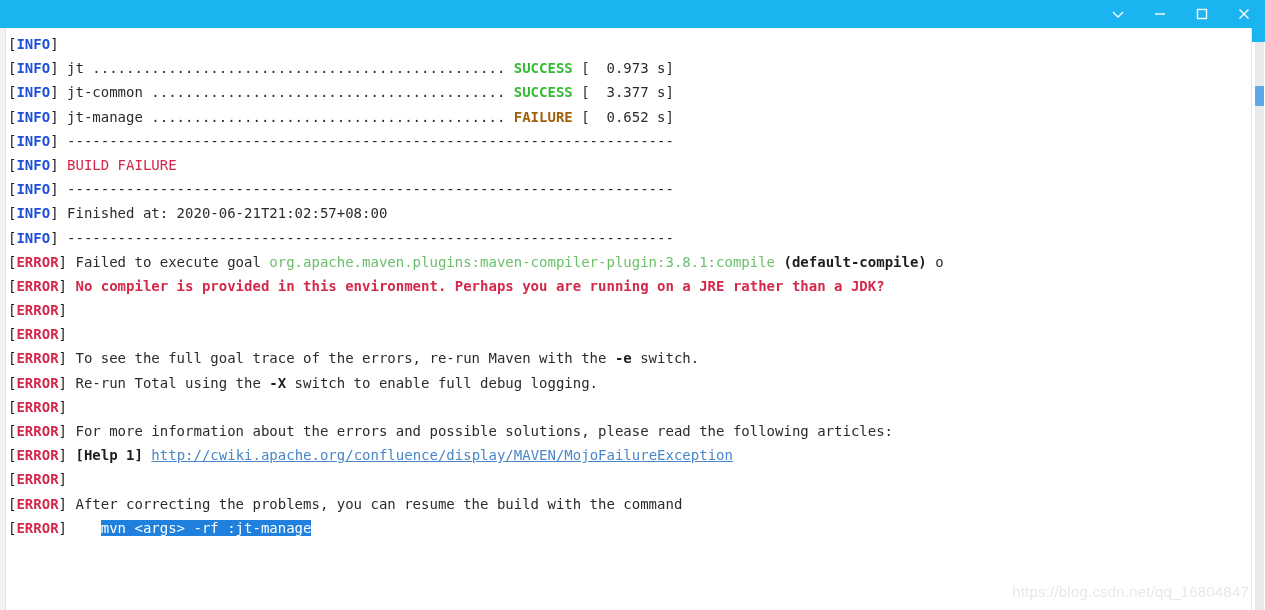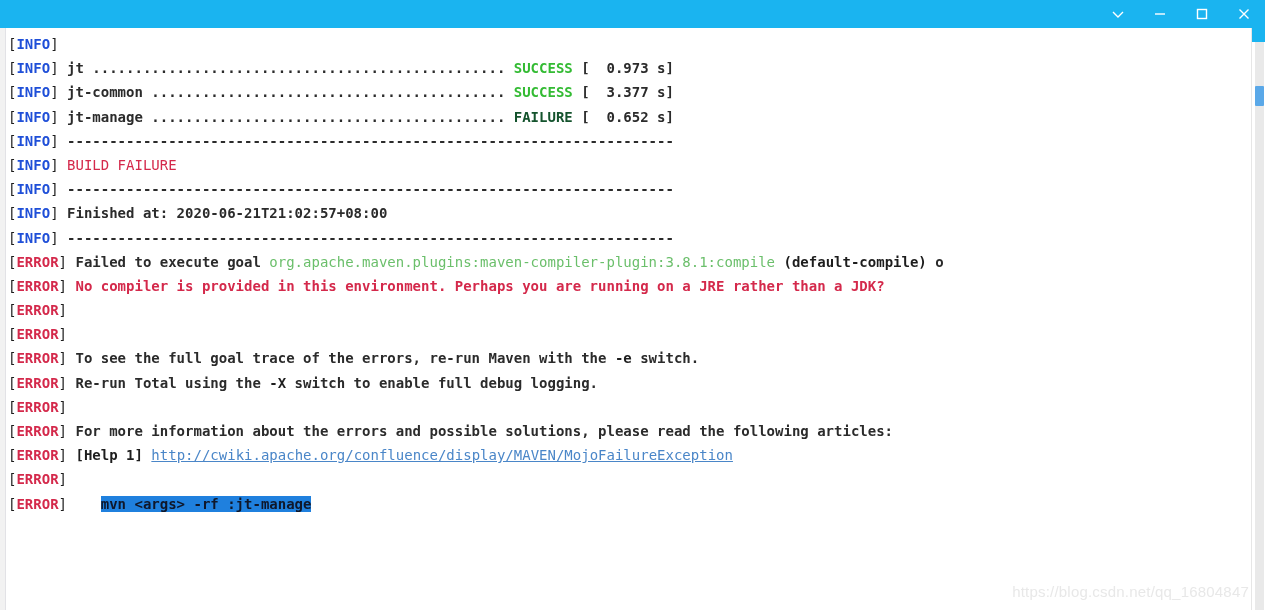--- a/index.html
+++ b/index.html
@@ -81,32 +81,32 @@
     font-size: 14px;
     white-space: pre;
     color: #2b2b2b;
     letter-spacing: 0px;
   }
 
   .tok { white-space: pre; }
   .lvl-info    { color: #1f4fd8; font-weight: bold; }
   .lvl-error   { color: #d4294b; font-weight: bold; }
   .brk         { color: #1d1d1d; }
-  .plain       { color: #2b2b2b; font-weight: bold; }
+  .plain       { color: #2b2b2b; }
   .success     { color: #33bb33; font-weight: bold; }
-  .failure     { color: #14532d; font-weight: bold; }
+  .failure     { color: #a16207; font-weight: bold; }
   .buildfail   { color: #d4294b; font-weight: normal; }
   .errmsg      { color: #d4294b; font-weight: bold; }
   .coord       { color: #6bbf6b; }
   .bold        { color: #1d1d1d; font-weight: bold; }
   .link        { color: #4a86c8; text-decoration: underline; }
   .sel {
     background: #1f80de;
-    color: #0f172a;
-    font-weight: bold;
+    color: #ffffff;
+    font-weight: normal;
   }
 
   
   #scrollbar {
     position: absolute;
     right: 0;
     top: 28px;
     width: 14px;
     height: 582px;
     background: #ffffff;
@@ -194,20 +194,21 @@
         <div class="line"><span class="tok brk">[</span><span class="tok lvl-error">ERROR</span><span class="tok brk">]</span><span class="tok plain"> Failed to execute goal </span><span class="tok coord">org.apache.maven.plugins:maven-compiler-plugin:3.8.1:compile</span><span class="tok plain"> </span><span class="tok bold">(default-compile)</span><span class="tok plain"> o</span></div>
         <div class="line"><span class="tok brk">[</span><span class="tok lvl-error">ERROR</span><span class="tok brk">]</span><span class="tok errmsg"> No compiler is provided in this environment. Perhaps you are running on a JRE rather than a JDK?</span></div>
         <div class="line"><span class="tok brk">[</span><span class="tok lvl-error">ERROR</span><span class="tok brk">]</span></div>
         <div class="line"><span class="tok brk">[</span><span class="tok lvl-error">ERROR</span><span class="tok brk">]</span></div>
         <div class="line"><span class="tok brk">[</span><span class="tok lvl-error">ERROR</span><span class="tok brk">]</span><span class="tok plain"> To see the full goal trace of the errors, re-run Maven with the </span><span class="tok bold">-e</span><span class="tok plain"> switch.</span></div>
         <div class="line"><span class="tok brk">[</span><span class="tok lvl-error">ERROR</span><span class="tok brk">]</span><span class="tok plain"> Re-run Total using the </span><span class="tok bold">-X</span><span class="tok plain"> switch to enable full debug logging.</span></div>
         <div class="line"><span class="tok brk">[</span><span class="tok lvl-error">ERROR</span><span class="tok brk">]</span></div>
         <div class="line"><span class="tok brk">[</span><span class="tok lvl-error">ERROR</span><span class="tok brk">]</span><span class="tok plain"> For more information about the errors and possible solutions, please read the following articles:</span></div>
         <div class="line"><span class="tok brk">[</span><span class="tok lvl-error">ERROR</span><span class="tok brk">]</span><span class="tok plain"> </span><span class="tok bold">[Help 1]</span><span class="tok plain"> </span><span class="tok link">http://cwiki.apache.org/confluence/display/MAVEN/MojoFailureException</span></div>
         <div class="line"><span class="tok brk">[</span><span class="tok lvl-error">ERROR</span><span class="tok brk">]</span></div>
+        <div class="line"><span class="tok brk">[</span><span class="tok lvl-error">ERROR</span><span class="tok brk">]</span><span class="tok plain"> After correcting the problems, you can resume the build with the command</span></div>
         <div class="line"><span class="tok brk">[</span><span class="tok lvl-error">ERROR</span><span class="tok brk">]</span><span class="tok plain">    </span><span class="tok sel">mvn &lt;args&gt; -rf :jt-manage</span></div>
       </div>
   </div>
 
   <div id="scrollbar">
     <div id="scroll-track"></div>
     <div id="scroll-mark-top"></div>
     <div id="scroll-thumb" style="top: 58px; height: 20px;"></div>
   </div>
 

